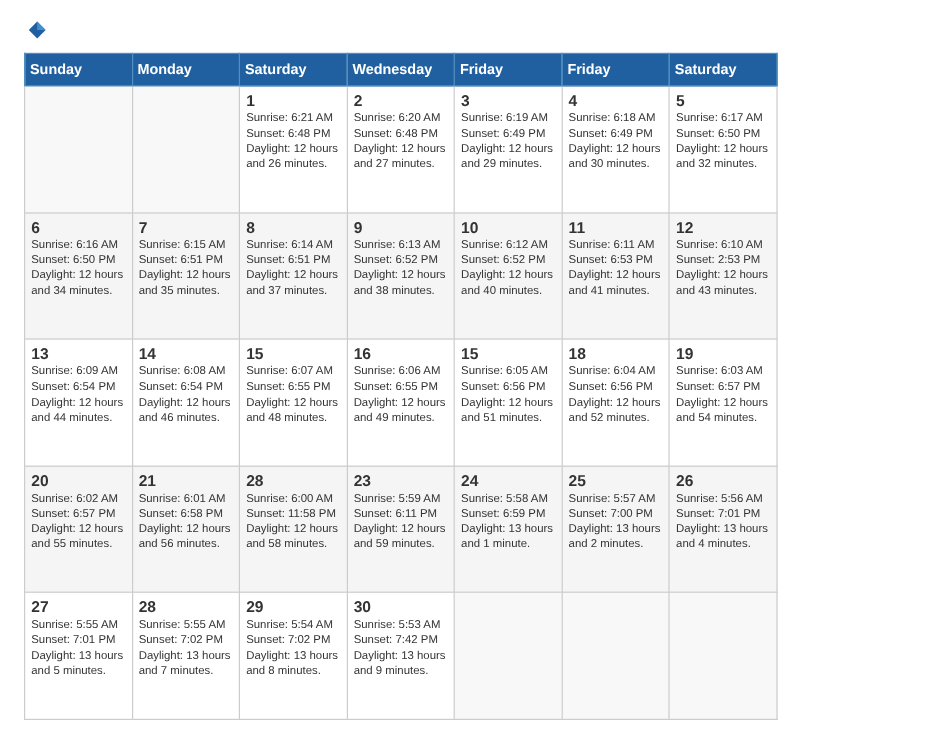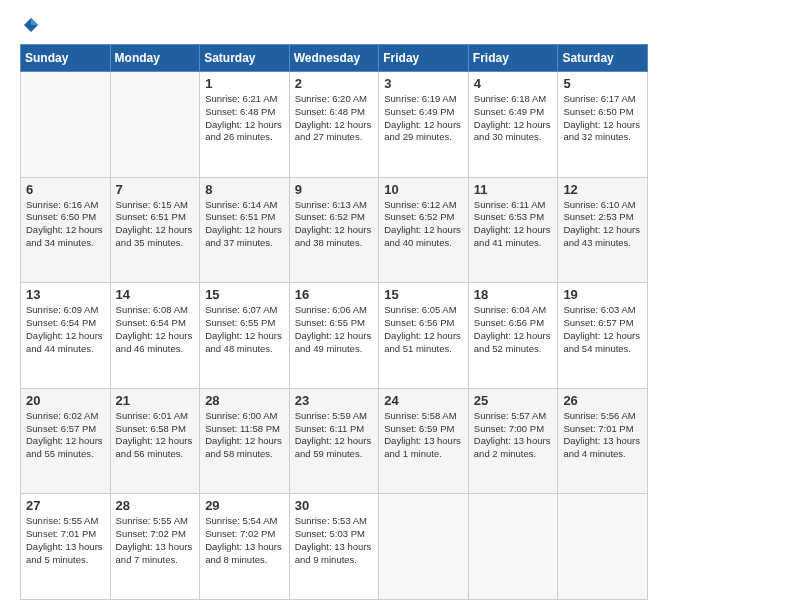--- a/index.html
+++ b/index.html
@@ -313,21 +313,21 @@
           </td>
           <td>
             <span class="day-num">29</span>
             <div class="cell-info">Sunrise: 5:54 AM
 Sunset: 7:02 PM
 Daylight: 13 hours and 8 minutes.</div>
           </td>
           <td>
             <span class="day-num">30</span>
             <div class="cell-info">Sunrise: 5:53 AM
-Sunset: 5:03 PM
+Sunset: 7:42 PM
 Daylight: 13 hours and 9 minutes.</div>
           </td>
           <td class="empty"></td>
           <td class="empty"></td>
           <td class="empty"></td>
         </tr>
       </tbody>
   </table>
 </div>
 

